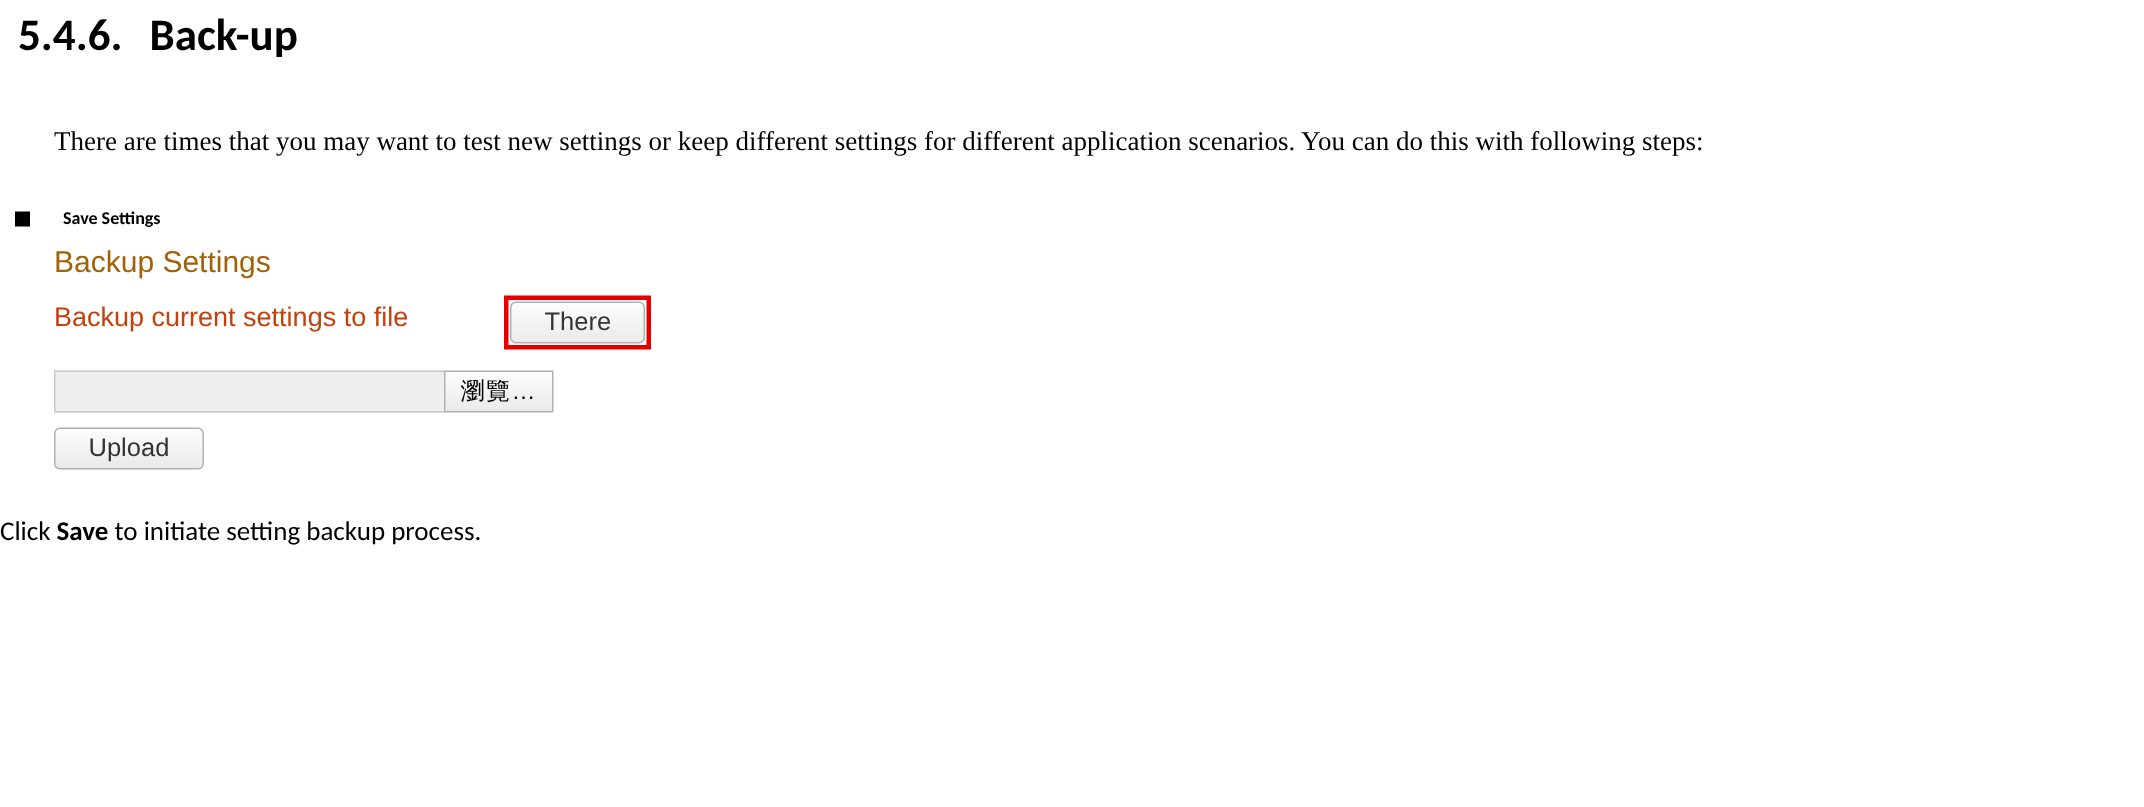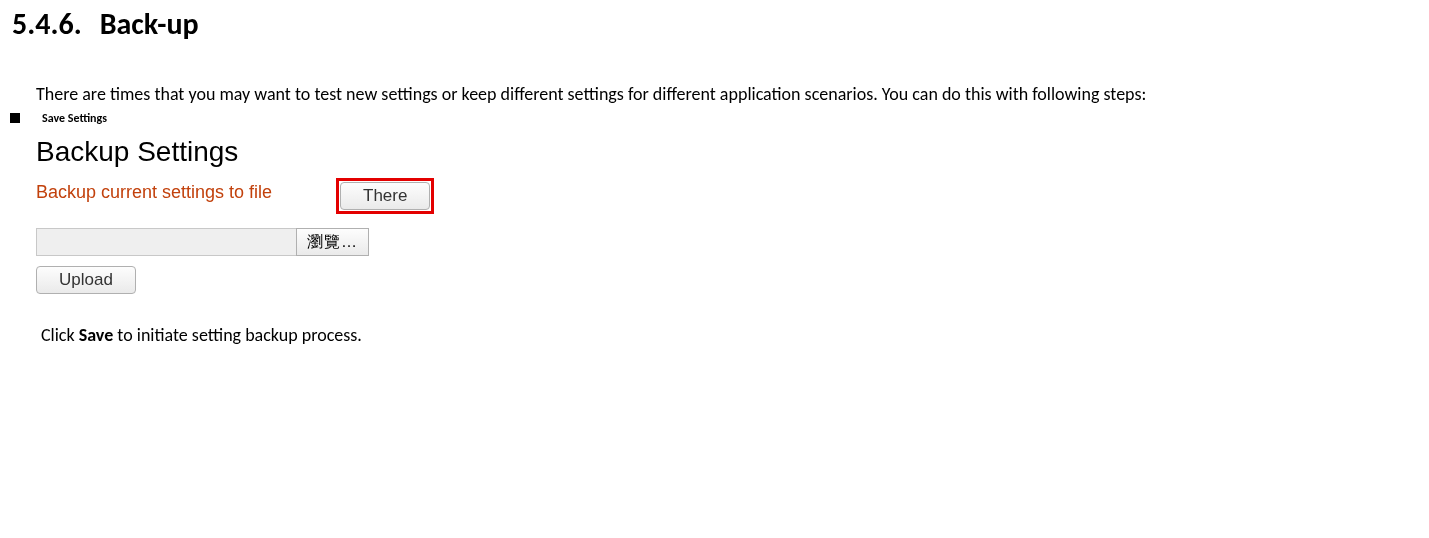--- a/index.html
+++ b/index.html
@@ -21,21 +21,23 @@
       margin-bottom: 35px;
       padding-left: 12px;
     }
     .heading .num {
       display: inline-block;
       margin-right: 18px;
     }
     .intro {
       font-size: 18px;
       line-height: 1.9;
+      margin-bottom: 28px;
       text-indent: 36px;
+      font-family: Liberation Serif, serif;
     }
     .bullet-line {
       display: flex;
       align-items: center;
       font-size: 12px;
       font-weight: bold;
       margin-bottom: 11px;
       padding-left: 10px;
     }
     .bullet-square {
@@ -44,22 +46,22 @@
       height: 10px;
       background: #000;
       margin-right: 22px;
     }
     .screenshot-box {
       margin-left: 36px;
       margin-bottom: 30px;
       font-family: Arial, sans-serif;
     }
     .panel-title {
-      font-size: 28px;
-      color: #000000;
+      font-size: 20px;
+      color: #a16207;
       margin-bottom: 10px;
     }
     .row {
       display: flex;
       align-items: flex-start;
       margin-bottom: 14px;
     }
     .row-label {
       font-size: 18px;
       color: #c2410c;
@@ -104,21 +106,20 @@
       font-size: 16px;
       padding: 0 10px;
       display: flex;
       align-items: center;
       letter-spacing: 1px;
       cursor: pointer;
     }
     .closing {
       font-size: 18px;
       margin-top: 24px;
-      padding-left: 41px;
     }
     .closing .bold {
       font-weight: bold;
     }
   </style>
 </head>
 <body>
 
 <div class="heading">
   <span class="num">5.4.6.</span><span>Back-up</span>

